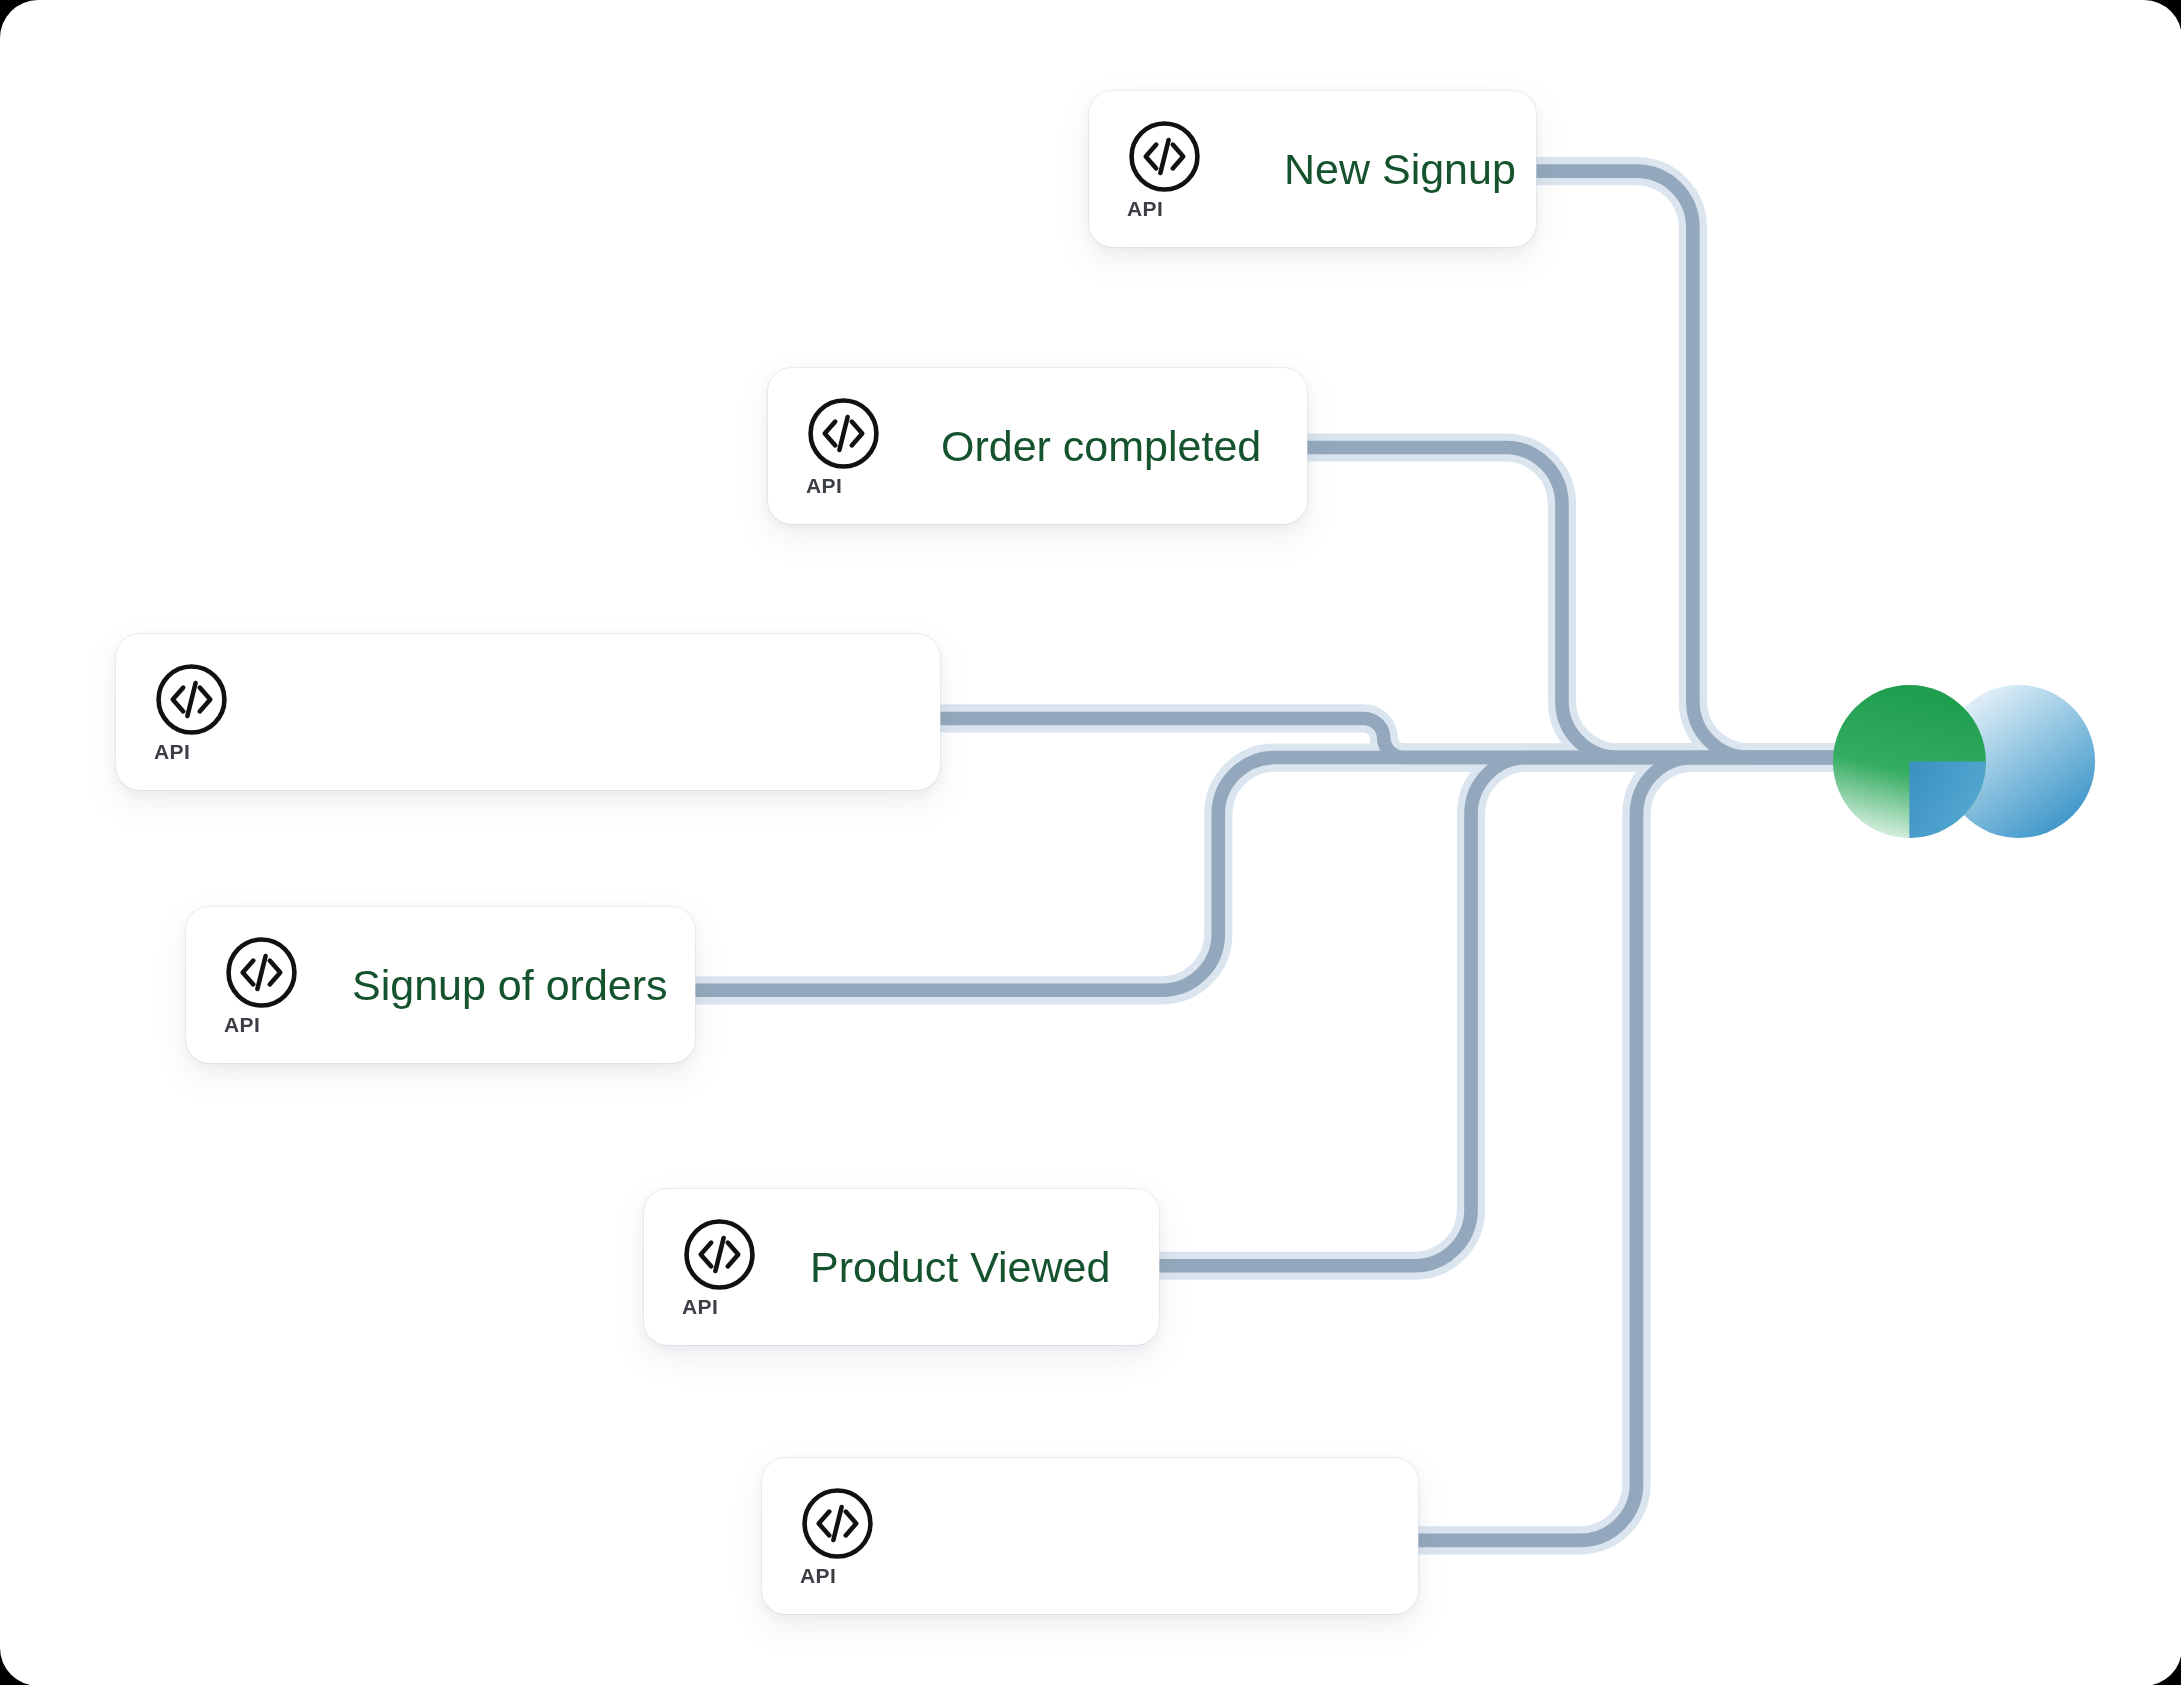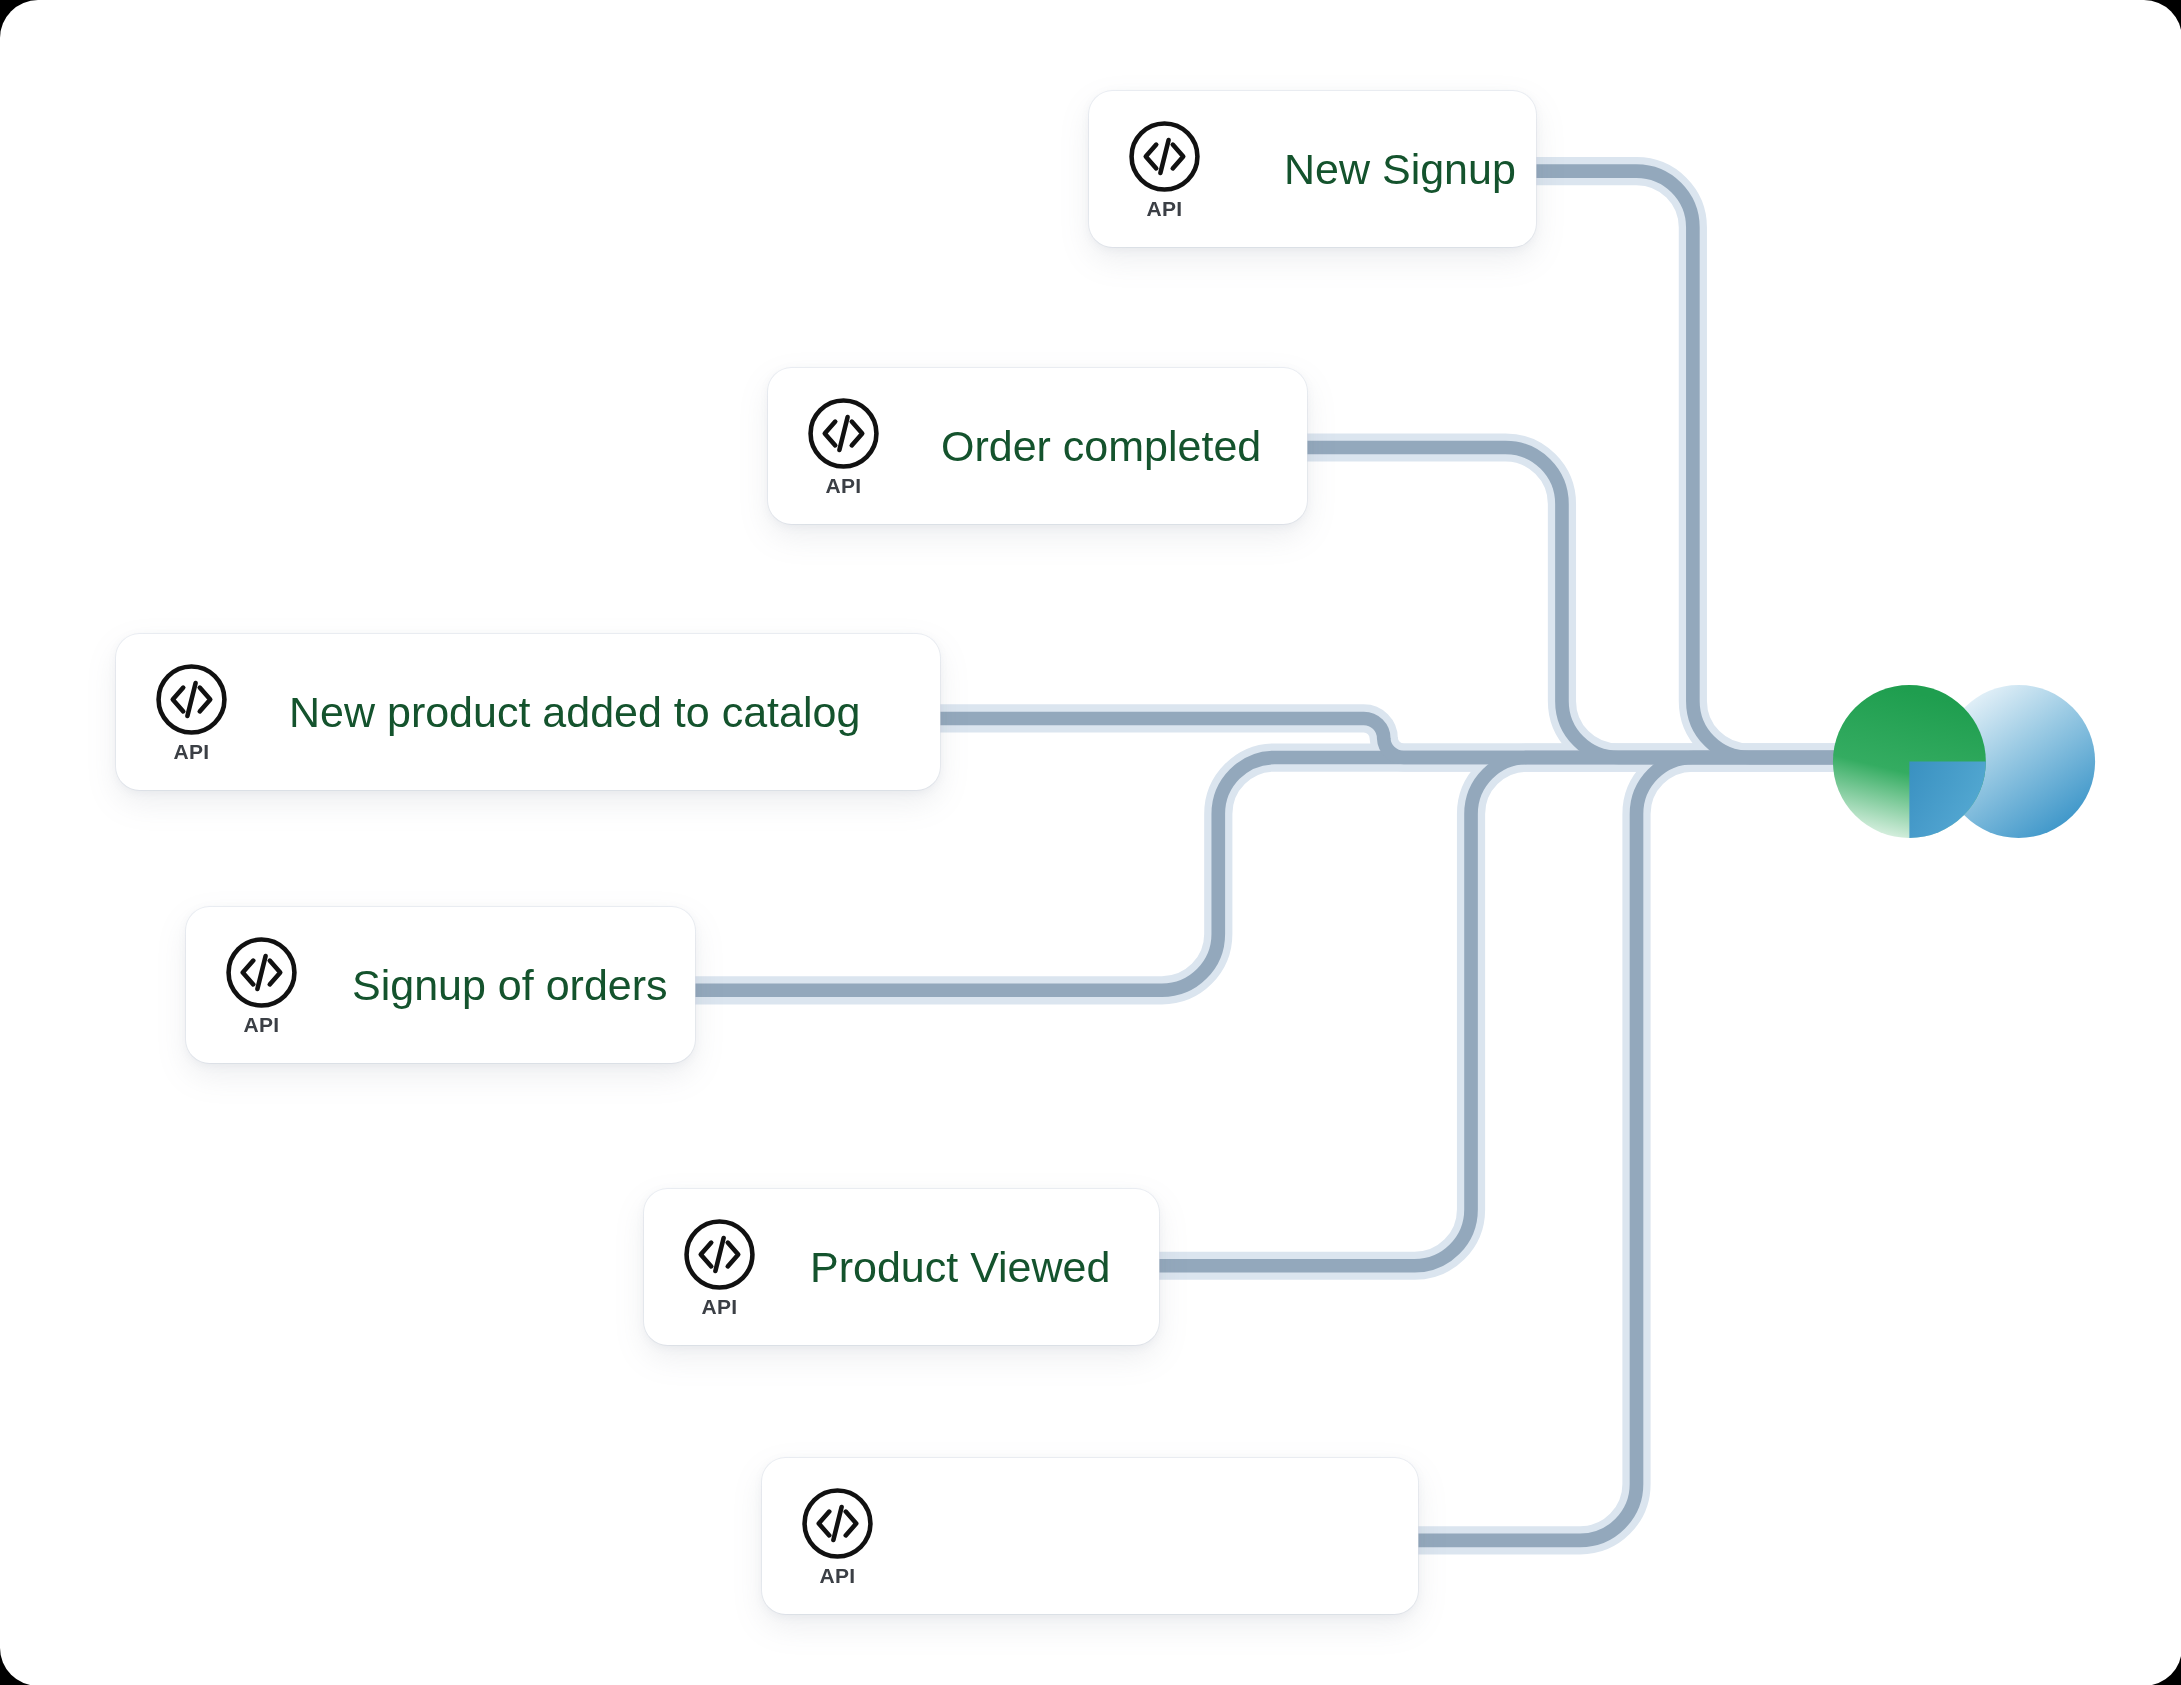--- a/index.html
+++ b/index.html
@@ -8,21 +8,21 @@
   #canvas{position:relative;width:2182px;height:1686px;background:#ffffff;
           border-radius:38px;overflow:hidden;}
   #wires{position:absolute;left:0;top:0;width:2182px;height:1686px;}
 
   .card{position:absolute;background:#ffffff;border-radius:23.6px;
         display:flex;align-items:center;box-sizing:border-box;
         box-shadow:0 12.7px 31px rgba(120,133,150,.13),
                    0 2.7px 9px rgba(120,133,150,.08),
                    0 0 0 0.9px rgba(225,231,238,.55);}
   .card-icon{position:relative;flex:0 0 auto;display:flex;flex-direction:column;
-             align-items:center;justify-content:center;}
+             justify-content:center;}
   .card-icon svg{display:block;}
   .api-tag{font-size:21px;font-weight:bold;color:#3b3f45;letter-spacing:0.4px;
            margin-top:4.5px;line-height:1;}
   .card-label{color:#14532d;font-weight:400;white-space:nowrap;line-height:1;}
 
   #logo{position:absolute;}
   #logo svg{display:block;}
 </style>
 </head>
 <body>
@@ -82,21 +82,20 @@
   <div class="card" style="left:116px;top:634px;width:824px;height:156px;padding-left:38px;">
     <div class="card-icon">
       <svg width="75" height="75" viewBox="0 0 82 82">
         <circle cx="41" cy="41" r="36" fill="none" stroke="#111" stroke-width="5"></circle>
         <path d="M32 28 L20.5 41 L32 54" fill="none" stroke="#111" stroke-width="5" stroke-linecap="round" stroke-linejoin="round"></path>
         <path d="M50 28 L61.5 41 L50 54" fill="none" stroke="#111" stroke-width="5" stroke-linecap="round" stroke-linejoin="round"></path>
         <path d="M45.5 23 L36.5 59" fill="none" stroke="#111" stroke-width="5" stroke-linecap="round"></path>
       </svg>
       <span class="api-tag">API</span>
     </div>
-    <span class="card-label" style="font-size:43px;margin-left:60px;">New product added to catalog</span>
   </div>
 
   <div class="card" style="left:186px;top:907px;width:509px;height:156px;padding-left:38px;">
     <div class="card-icon">
       <svg width="75" height="75" viewBox="0 0 82 82">
         <circle cx="41" cy="41" r="36" fill="none" stroke="#111" stroke-width="5"></circle>
         <path d="M32 28 L20.5 41 L32 54" fill="none" stroke="#111" stroke-width="5" stroke-linecap="round" stroke-linejoin="round"></path>
         <path d="M50 28 L61.5 41 L50 54" fill="none" stroke="#111" stroke-width="5" stroke-linecap="round" stroke-linejoin="round"></path>
         <path d="M45.5 23 L36.5 59" fill="none" stroke="#111" stroke-width="5" stroke-linecap="round"></path>
       </svg>

